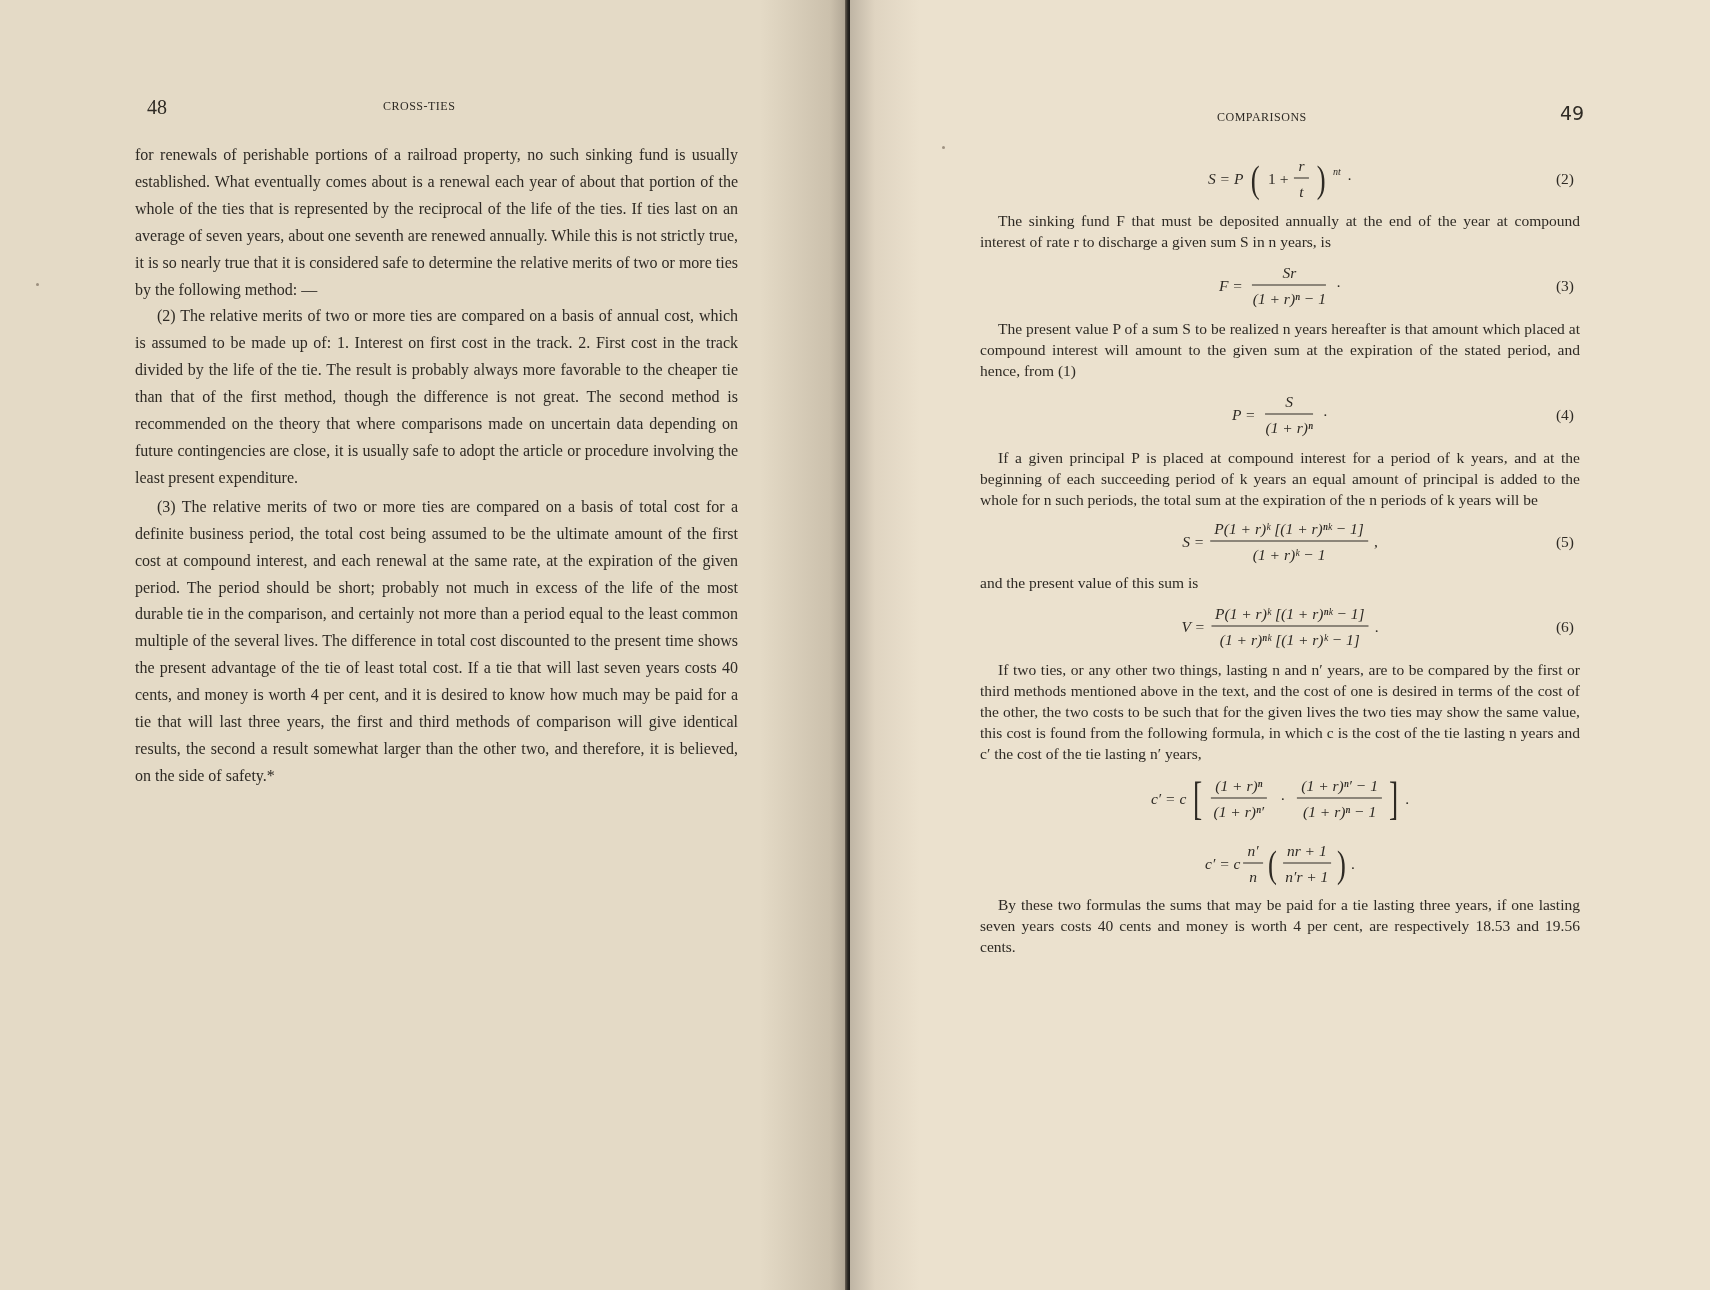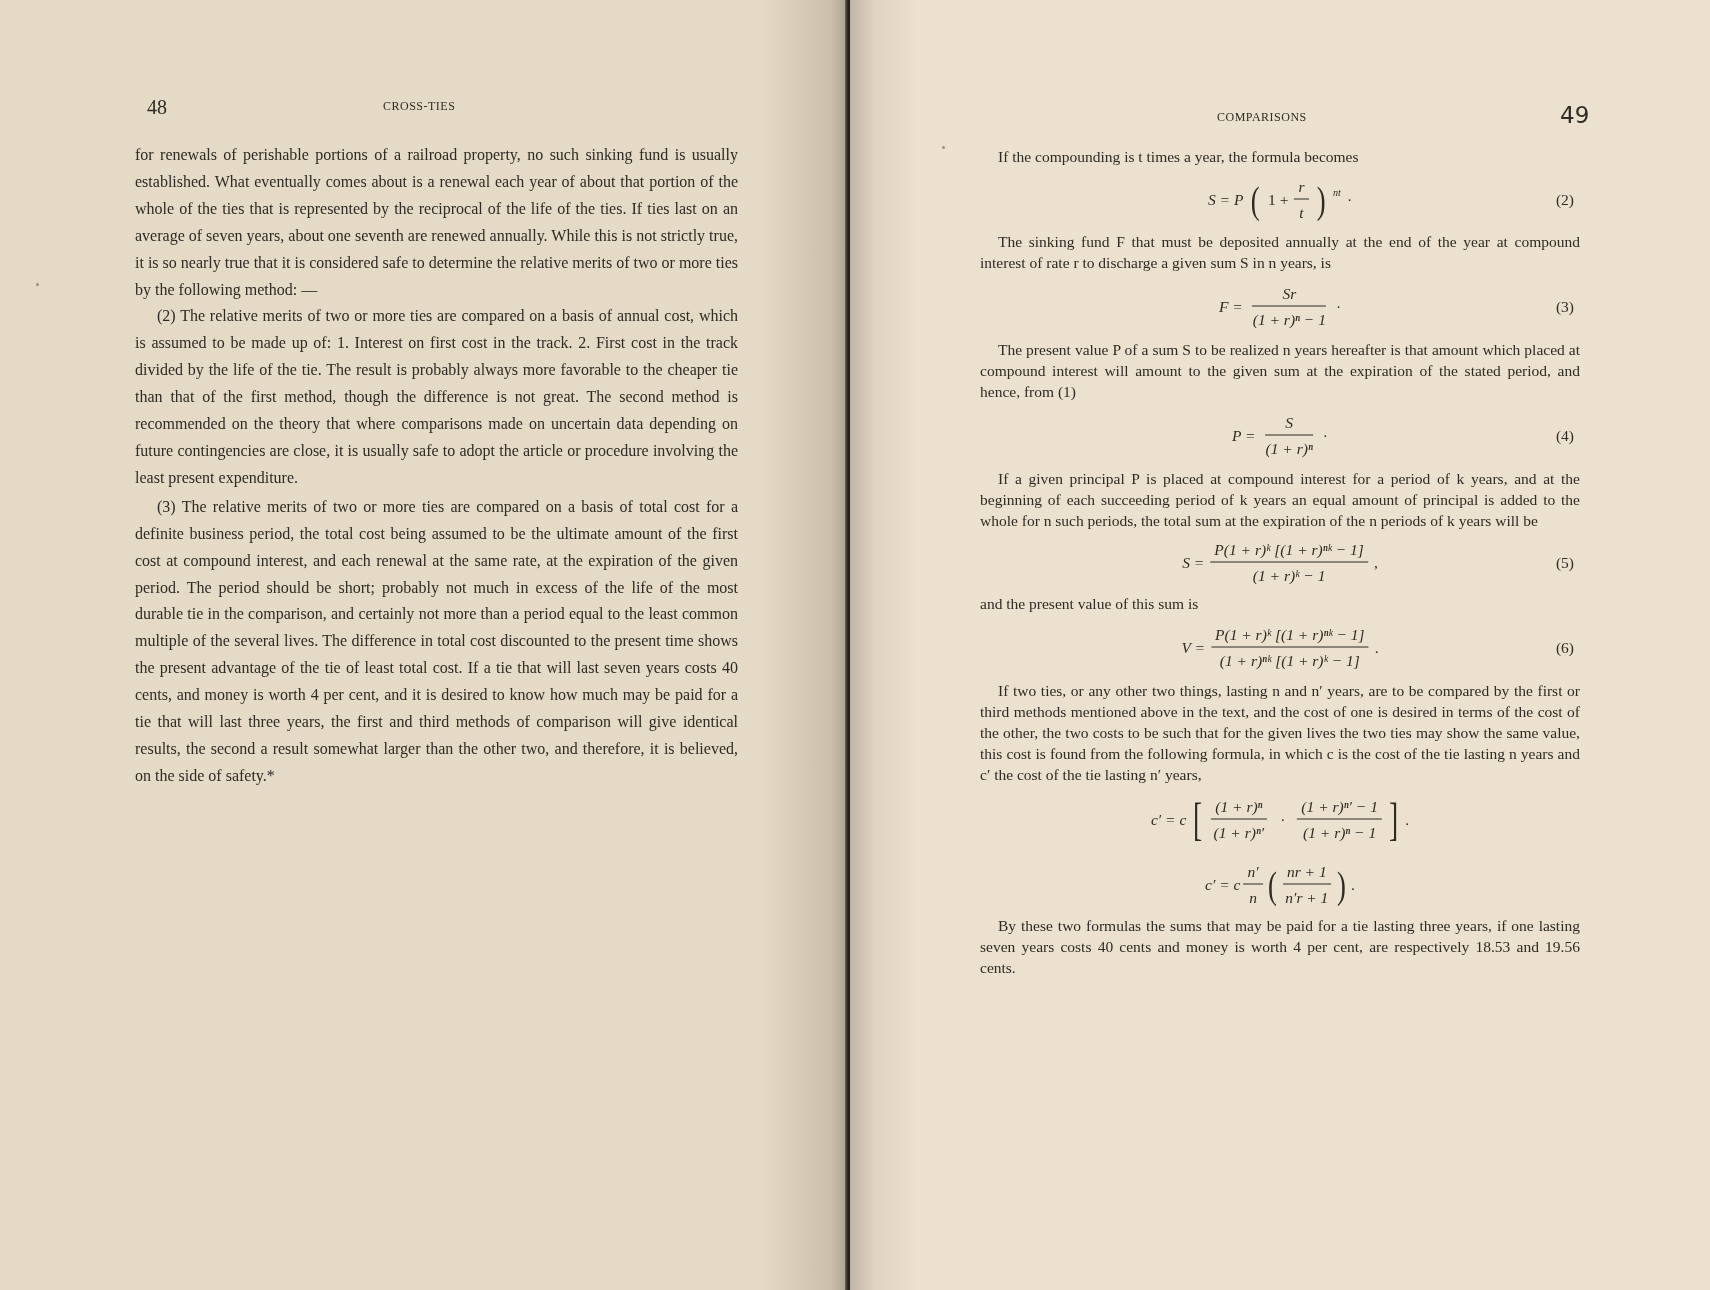--- a/index.html
+++ b/index.html
@@ -77,26 +77,25 @@
     <p class="indent" style="margin-top:2px;">(3) The relative merits of two or more ties are compared on a basis of total cost for a definite business period, the total cost being assumed to be the ultimate amount of the first cost at compound interest, and each renewal at the same rate, at the expiration of the given period. The period should be short; probably not much in excess of the life of the most durable tie in the comparison, and certainly not more than a period equal to the least common multiple of the several lives. The difference in total cost discounted to the present time shows the present advantage of the tie of least total cost. If a tie that will last seven years costs 40 cents, and money is worth 4 per cent, and it is desired to know how much may be paid for a tie that will last three years, the first and third methods of comparison will give identical results, the second a result somewhat larger than the other two, and therefore, it is believed, on the side of safety.*</p>
   </div>
 
   <span class="speck" style="left:36px;top:283px;"></span>
 </div>
 
 <div class="spine"></div>
 
 <div class="page right">
   <span class="running-head" style="left:367px;top:110px;">COMPARISONS</span>
-  <span class="page-num" style="left:710px;top:102px;font-family:'DejaVu Sans',sans-serif;font-size:23px;">49</span>
+  <span class="page-num" style="left:710px;top:102px;font-family:'DejaVu Sans',sans-serif;font-size:19px;">49</span>
   <span class="speck" style="left:92px;top:146px;"></span>
 </div>
 
 <div class="right-text">
-  <p class="indent">If the compounding is t times a year, the formula becomes</p>
 
   <div class="eq-block" style="height:64px;">
     <div class="eq-center math">
       <span>S = P</span>
       <span class="big-paren">(</span>
       <span style="font-style:normal">1 +</span>
       <span class="frac">
         <span class="num">r</span>
         <span class="den">t</span>
       </span>

